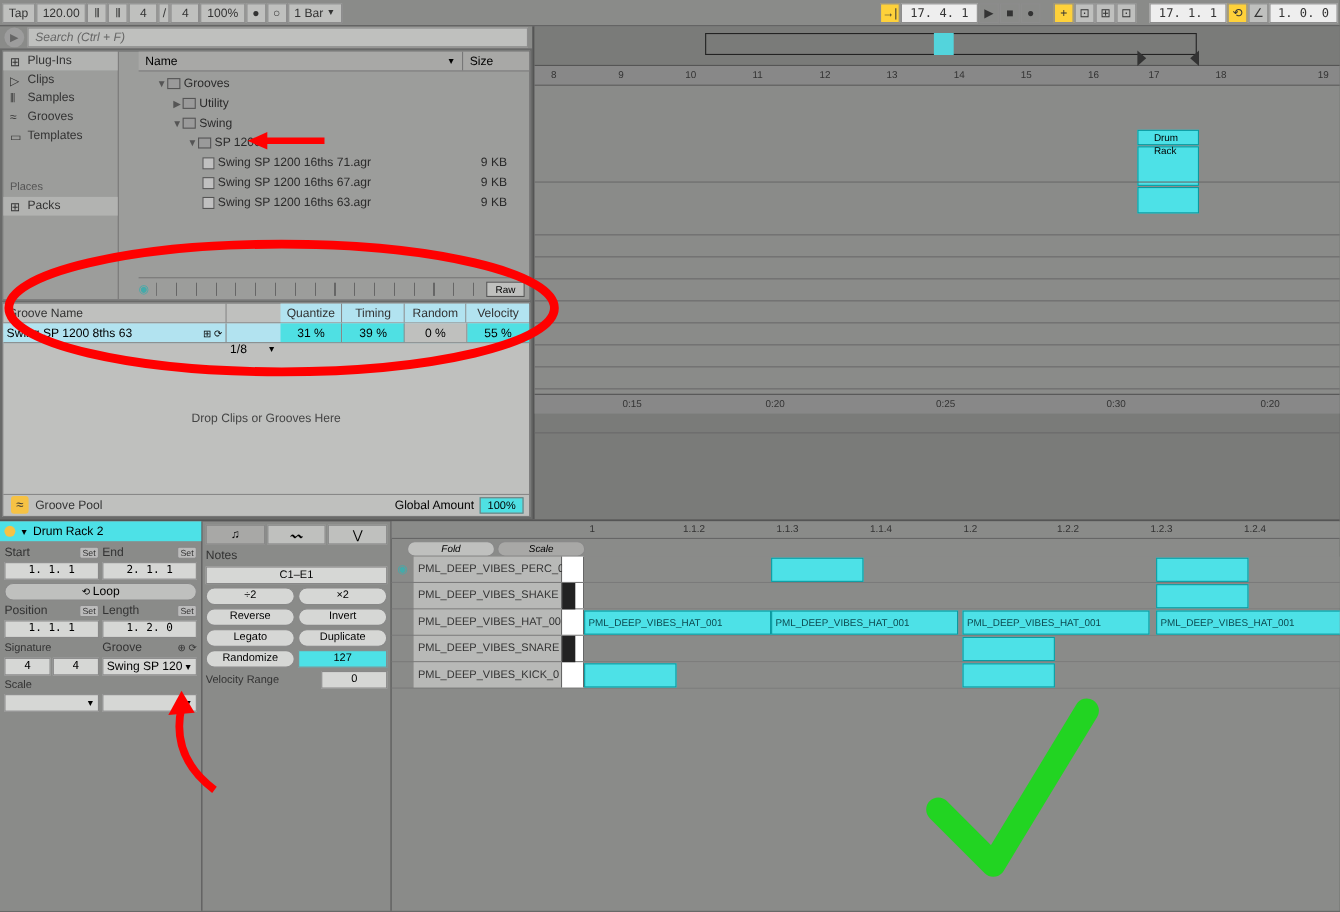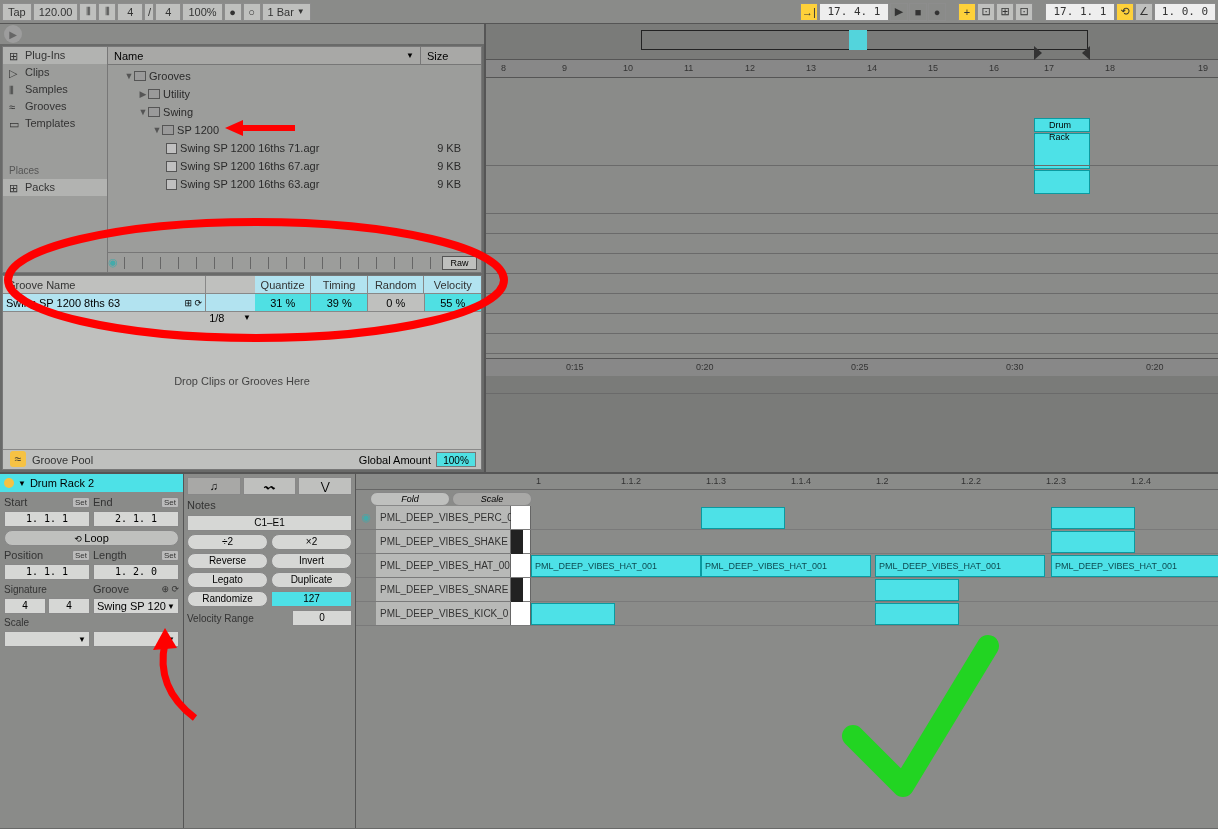--- a/index.html
+++ b/index.html
@@ -24,21 +24,21 @@
 .play-circle { width:18px; height:18px; border-radius:50%; background:#9d9d9d; display:flex; align-items:center; justify-content:center; color:#666; font-size:10px; }
 .search-box { flex:1; height:18px; background:#bfc0be; border:1px solid #8d8d8d; padding-left:6px; color:#666; line-height:16px; font-style:italic; margin-right:4px; }
 
 .browser { flex:1; display:flex; border:1px solid #777; margin:2px; background:#9c9d9b;}
 .cat-col { width:105px; border-right:1px solid #777; display:flex; flex-direction:column; }
 .cat-item { height:17px; padding-left:6px; display:flex; align-items:center; gap:4px; color:#333; cursor:pointer; border-bottom:1px solid transparent;}
 .cat-item.sel { background:#b2b3b1; }
 .cat-hdr { height:17px; padding-left:6px; line-height:17px; color:#555; font-size:10px; }
 .cat-icon { width:12px; height:10px; display:inline-block; }
 
-.file-col { flex:1; display:flex; flex-direction:column; }
+.file-col { flex:1; display:flex; flex-direction:column;margin-left:18px; }
 .file-hdr { display:flex; height:18px; background:#a8a8a6; border-bottom:1px solid #777; }
 .file-hdr .col-name { flex:1; padding-left:6px; line-height:18px; border-right:1px solid #777; }
 .file-hdr .col-size { width:60px; padding-left:6px; line-height:18px; }
 .tree { padding-top:2px; }
 .tree-row { height:18px; display:flex; align-items:center; color:#2a2a2a; }
 .tree-row .chev { width:10px; text-align:center; color:#555; font-size:9px;}
 .tree-row.ind1 { padding-left:16px; }
 .tree-row.ind2 { padding-left:30px; }
 .tree-row.ind3 { padding-left:44px; }
 .tree-row.ind4 { padding-left:58px; }
@@ -178,20 +178,21 @@
     <div class="tb-btn small yellow">⟲</div>
     <div class="tb-btn small">∠</div>
     <div class="tb-btn white" style="width:62px;font-family:monospace">1. 0. 0</div>
   </div>
 </div>
 
 <div class="main">
   <div class="left-panel">
     <div class="play-row">
       <div class="play-circle">▶</div>
+      <div class="search-box">Search (Ctrl + F)</div>
     </div>
     <div class="browser">
       <div class="cat-col">
         <div class="cat-item sel">
             <span class="cat-icon">⊞</span>
             <span>Plug-Ins</span>
           </div>
         <div class="cat-item">
             <span class="cat-icon">▷</span>
             <span>Clips</span>

